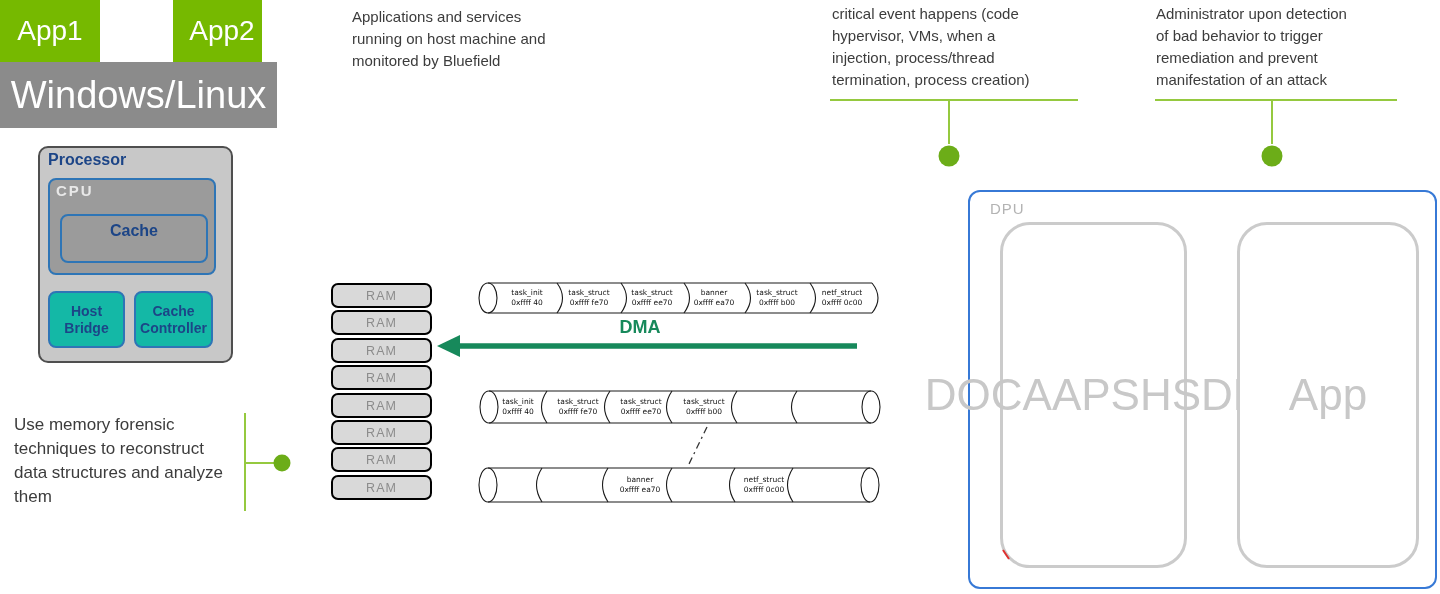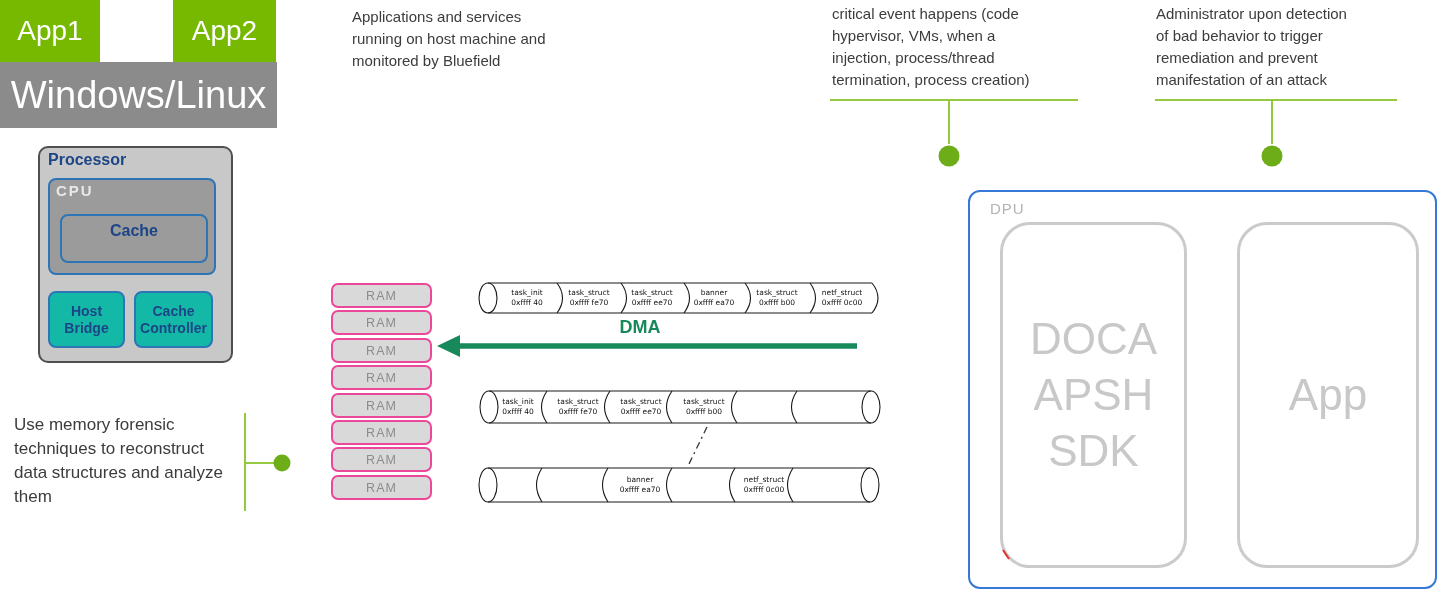--- a/index.html
+++ b/index.html
@@ -18,51 +18,51 @@
   .proc-title{color:#1C4587;font-weight:bold;font-size:16px;}
   .cpu-box{background:#9B9B9B;border:2px solid #2E75B6;border-radius:8px;}
   .cpu-title{color:#E8E8E8;font-weight:bold;font-size:15px;letter-spacing:2px;}
   .cache-box{background:#9B9B9B;border:2px solid #2E75B6;border-radius:8px;
     display:flex;align-items:flex-start;justify-content:center;
     color:#1C4587;font-weight:bold;font-size:16px;padding-top:6px;box-sizing:border-box;}
   .sub-box{background:#14b8a6;border:2px solid #2E75B6;border-radius:8px;
     display:flex;align-items:center;justify-content:center;text-align:center;
     color:#1C4587;font-weight:bold;font-size:14px;line-height:17px;box-sizing:border-box;}
   
-  .ram-box{background:#D9D9D9;border:2px solid #ec4899;border-radius:7px;width:101px;height:25px;
+  .ram-box{background:#D9D9D9;border:2px solid #000000;border-radius:7px;width:101px;height:25px;
     display:flex;align-items:center;justify-content:center;color:#8C8C8C;font-size:12.5px;
     letter-spacing:1px;box-sizing:border-box;}
   
   .annot{color:#3C3C3C;font-size:15px;line-height:22px;}
   .annot div{white-space:nowrap;}
   .annot-big{color:#3C3C3C;font-size:17px;line-height:24px;}
   .annot-big div{white-space:nowrap;}
   
   .dma-label{color:#17895B;font-weight:bold;font-size:18px;text-align:center;}
   
   .dpu-box{background:#fff;border:2.5px solid #3779D6;border-radius:12px;box-sizing:border-box;}
   .dpu-title{color:#B3B3B3;font-size:15px;letter-spacing:1px;}
   .dpu-inner{background:#fff;border:3px solid #CBCBCB;border-radius:30px;box-sizing:border-box;
-    display:flex;flex-direction:column;align-items:center;justify-content:center;
+    display:flex;flex-direction:row;align-items:center;justify-content:center;
     color:#C8C8C8;font-size:44px;line-height:56px;}
   
   .cyl{stroke:#1A1A1A;stroke-width:1.1;fill:none;}
   .cyl-name,.cyl-addr{font-family:"DejaVu Sans",sans-serif;font-size:7.5px;fill:#111;text-anchor:middle;}
   .green-line{stroke:#95C93F;stroke-width:2;fill:none;}
   .green-dot{fill:#6CAD18;stroke:none;}
 </style>
 </head>
 <body>
 
 <div id="canvas">
 
   <div class="abs app-box" style="left:0;top:0;width:100px;height:62px;">
     <span>App1</span>
   </div>
-  <div class="abs app-box" style="left:173px;top:0;width:103px;height:62px;">
+  <div class="abs app-box" style="left:173px;top:0;width:80px;height:62px;padding-left:9px;">
     <span>App2</span>
   </div>
   <div class="abs os-box" style="left:0;top:62px;width:277px;height:66px;">
     <span>Windows/Linux</span>
   </div>
 
   <div class="abs proc-box" style="left:38px;top:146px;width:191px;height:213px;"></div>
   <div class="abs proc-title" style="left:48px;top:151px;">Processor</div>
   <div class="abs cpu-box" style="left:48px;top:178px;width:164px;height:93px;"></div>
   <div class="abs cpu-title" style="left:56px;top:182px;">CPU</div>

